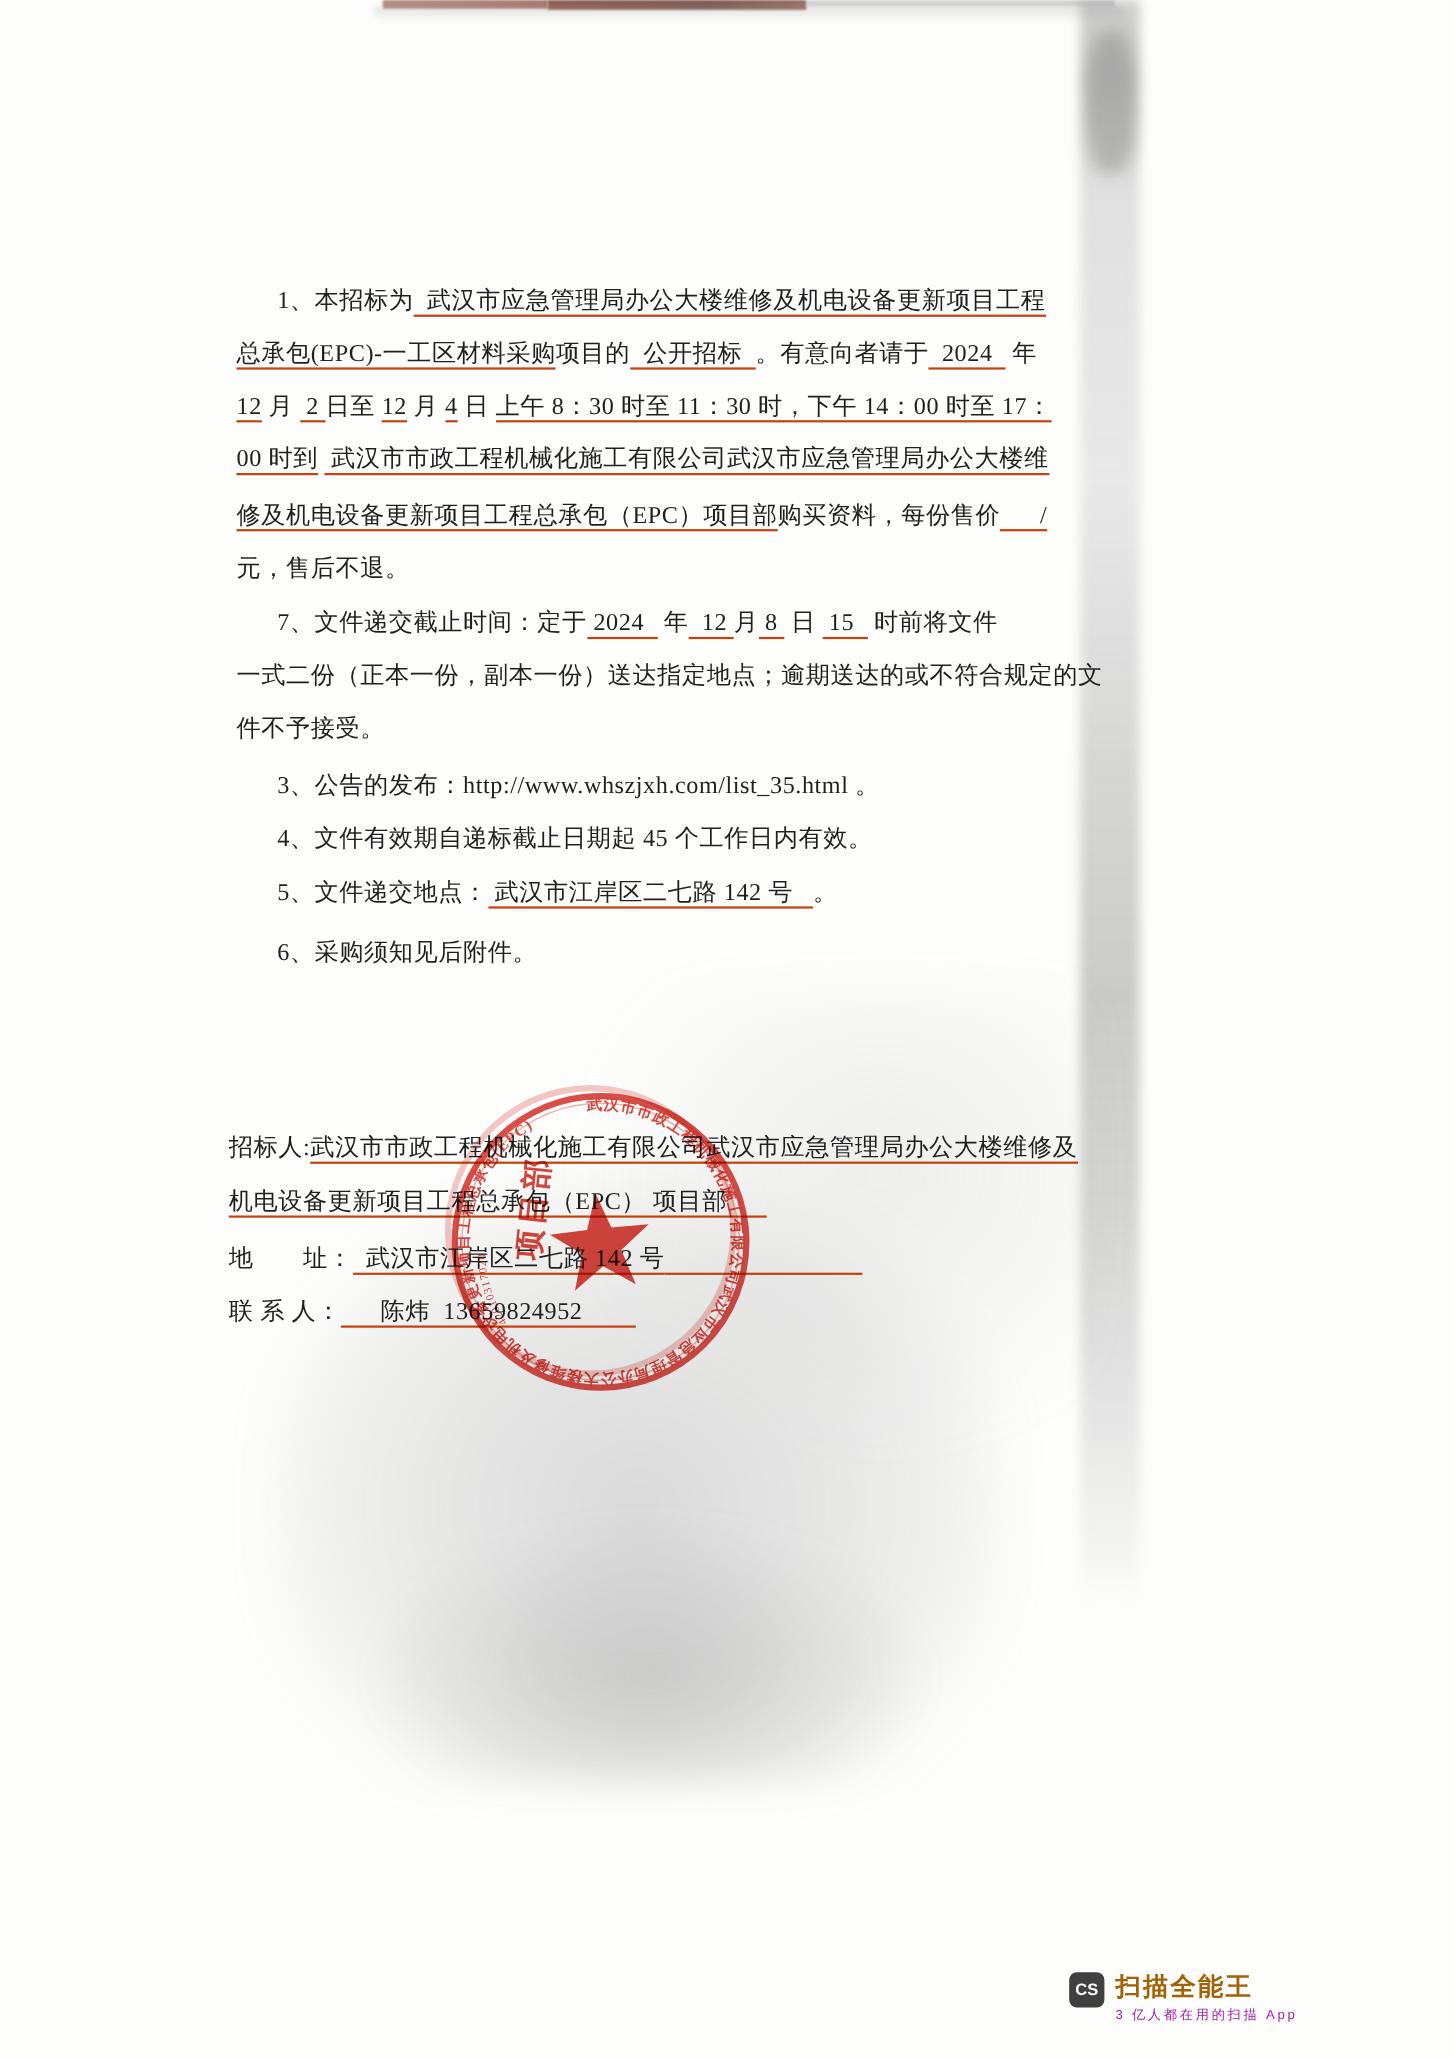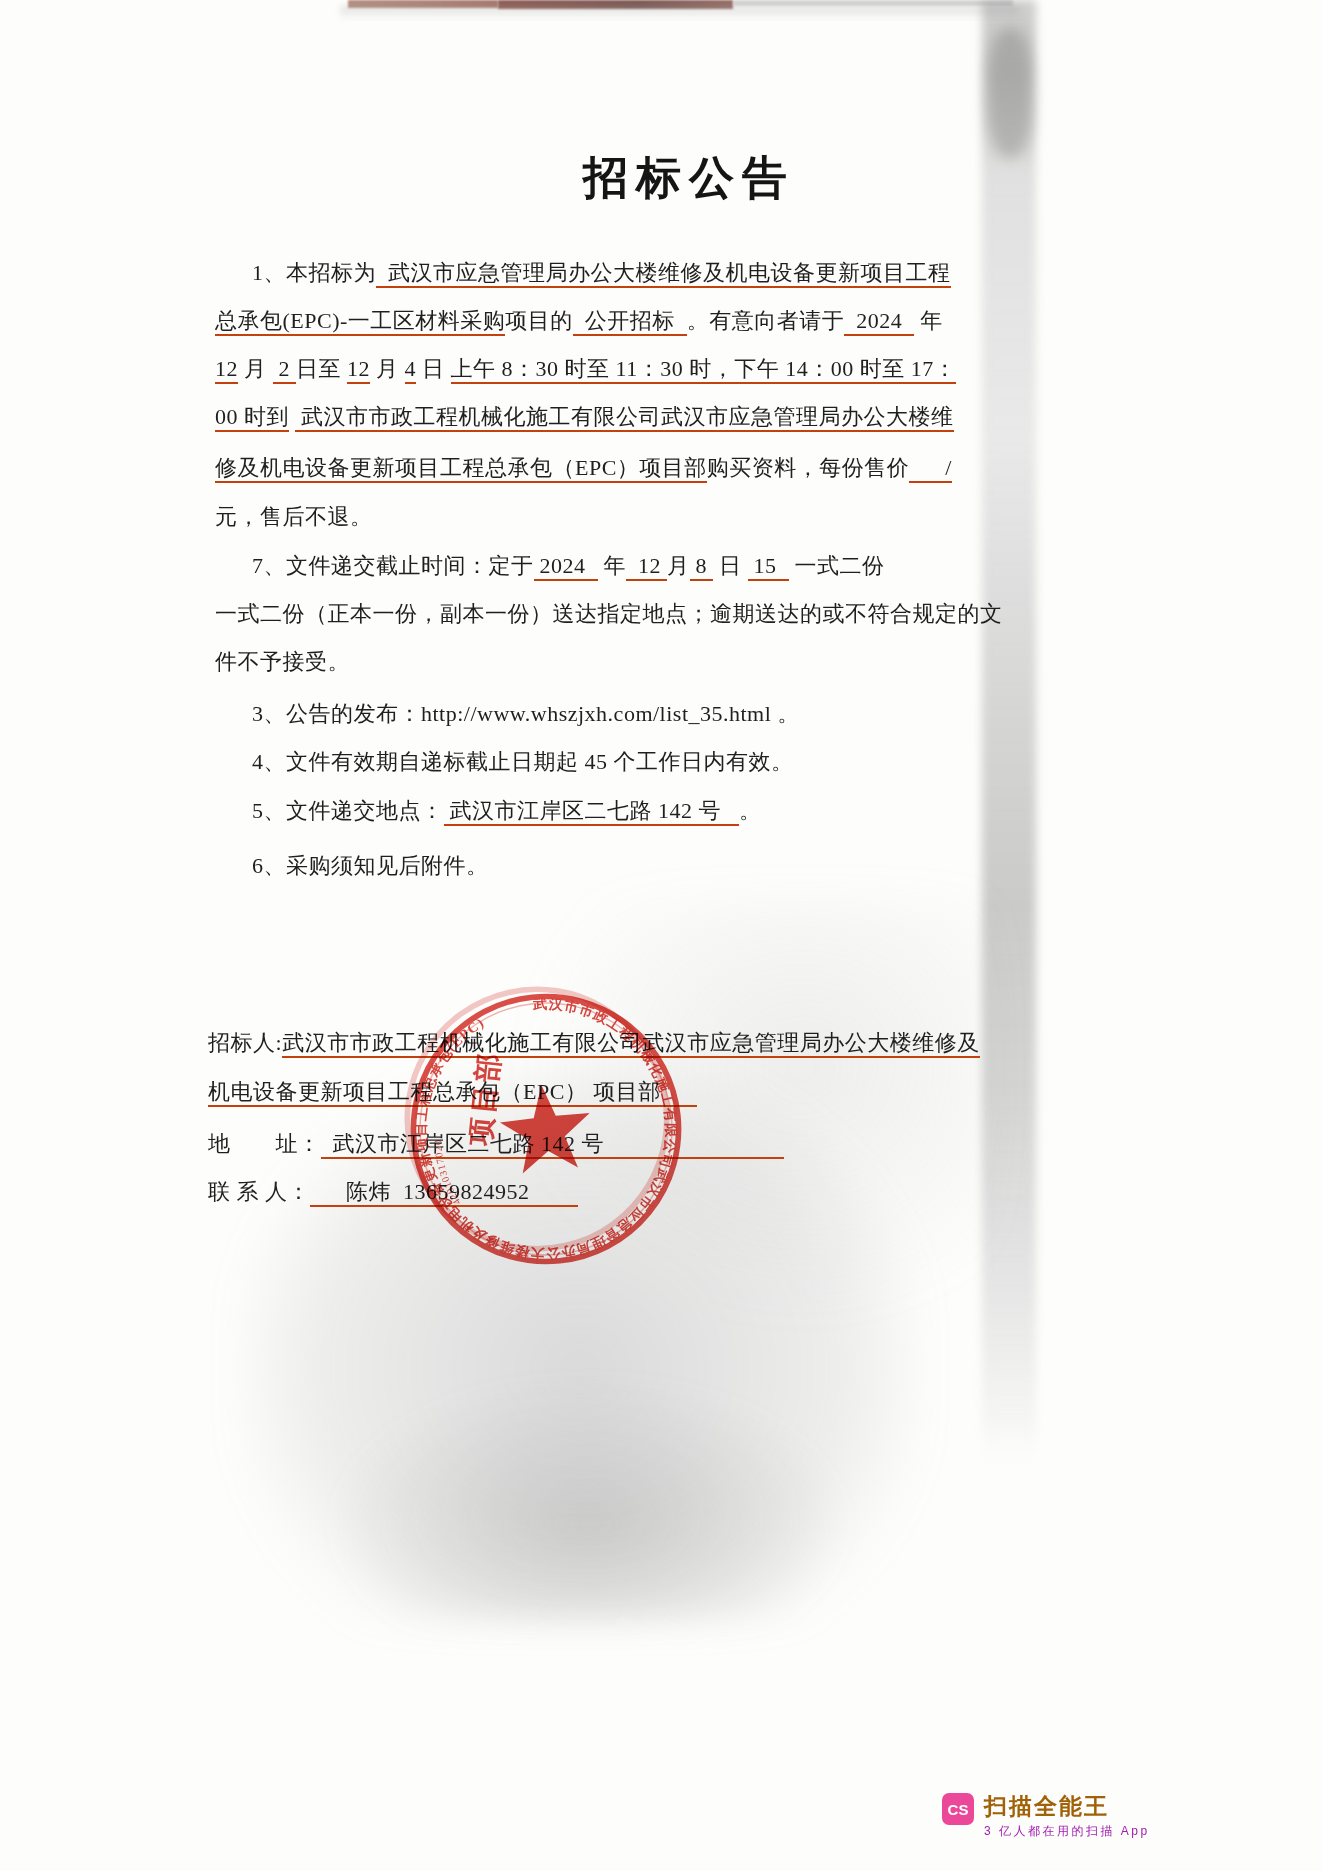--- a/index.html
+++ b/index.html
@@ -33,53 +33,52 @@
   .right-band-dark{left:988px;top:28px;width:44px;height:130px;background:rgba(110,110,110,.35);filter:blur(7px);border-radius:40%;}
   .bottom-shadow-1{left:240px;top:1060px;width:680px;height:560px;background:radial-gradient(ellipse at 50% 55%,rgba(150,150,150,.34),rgba(170,170,170,.18) 55%,rgba(200,200,200,0) 75%);filter:blur(18px);}
   .bottom-shadow-2{left:330px;top:1380px;width:520px;height:240px;background:radial-gradient(ellipse at 50% 60%,rgba(140,140,140,.32),rgba(180,180,180,0) 70%);filter:blur(14px);}
   .bottom-shadow-3{left:520px;top:900px;width:470px;height:420px;background:radial-gradient(ellipse at 60% 40%,rgba(175,175,175,.2),rgba(200,200,200,0) 70%);filter:blur(20px);}
   
   #seal{position:absolute;left:405px;top:988px;width:282px;height:282px;opacity:.85;transform:rotate(-6deg);mix-blend-mode:multiply;}
   #seal-ghost{position:absolute;left:396px;top:978px;width:282px;height:282px;opacity:.25;transform:rotate(9deg);mix-blend-mode:multiply;}
   
   .watermark{position:absolute;left:942px;top:1793px;display:flex;align-items:flex-start;}
   .wm-logo{
-    width:32px;height:32px;border-radius:7px;background:#ec4899;color:#ffffff;
+    width:32px;height:32px;border-radius:7px;background:#404040;color:#ffffff;
     font-family:"Liberation Sans","DejaVu Sans",sans-serif;font-weight:bold;font-size:15px;
-    display:flex;align-items:center;justify-content:center;letter-spacing:0;
+    display:flex;align-items:center;justify-content:center;letter-spacing:0;margin-left:30px;
   }
   .wm-text{margin-left:10px;}
   .wm-name{font-family:"Liberation Sans","DejaVu Sans",sans-serif;font-size:23px;font-weight:bold;color:#a16207;letter-spacing:2px;line-height:26px;}
   .wm-tagline{font-family:"Liberation Sans","DejaVu Sans",sans-serif;font-size:12px;color:#a21caf;letter-spacing:2.5px;margin-top:4px;}
 </style>
 </head>
 <body>
 
 <div class="page">
 
   <div class="artifact top-strip-a"></div>
   <div class="artifact top-strip-b"></div>
   <div class="artifact top-strip-c"></div>
   <div class="artifact top-haze"></div>
   <div class="artifact right-band"></div>
   <div class="artifact right-band-dark"></div>
   <div class="artifact bottom-shadow-3"></div>
   <div class="artifact bottom-shadow-1"></div>
   <div class="artifact bottom-shadow-2"></div>
 
-  <div id="doc-title">招标公告</div>
 
   <div id="doc-body">
       <div class="line" style="left: 252px; top: 256px;"><span>1、本招标为</span><span class="u">  武汉市应急管理局办公大楼维修及机电设备更新项目工程</span></div>
       <div class="line" style="left: 215px; top: 304px;"><span class="u">总承包(EPC)-一工区材料采购</span><span>项目的</span><span class="u">  公开招标  </span><span>。有意向者请于</span><span class="u">  2024  </span><span> 年</span></div>
       <div class="line" style="left: 215px; top: 352px;"><span class="u">12</span><span> 月 </span><span class="u"> 2 </span><span>日至 </span><span class="u">12</span><span> 月 </span><span class="u">4</span><span> 日 </span><span class="u">上午 8：30 时至 11：30 时，下午 14：00 时至 17：</span></div>
       <div class="line" style="left: 215px; top: 400px;"><span class="u">00 时到</span><span> </span><span class="u"> 武汉市市政工程机械化施工有限公司武汉市应急管理局办公大楼维</span></div>
       <div class="line" style="left: 215px; top: 451px;"><span class="u">修及机电设备更新项目工程总承包（EPC）项目部</span><span>购买资料，每份售价</span><span class="u">      /</span></div>
       <div class="line" style="left: 215px; top: 500px;"><span>元，售后不退。</span></div>
-      <div class="line" style="left: 252px; top: 549px;"><span>7、文件递交截止时间：定于</span><span class="u"> 2024  </span><span> 年</span><span class="u">  12 </span><span>月</span><span class="u"> 8 </span><span> 日 </span><span class="u"> 15  </span><span> 一式二份</span></div>
+      <div class="line" style="left: 252px; top: 549px;"><span>7、文件递交截止时间：定于</span><span class="u"> 2024  </span><span> 年</span><span class="u">  12 </span><span>月</span><span class="u"> 8 </span><span> 日 </span><span class="u"> 15  </span><span> 时前将文件</span></div>
       <div class="line" style="left: 215px; top: 597px;"><span>一式二份（正本一份，副本一份）送达指定地点；逾期送达的或不符合规定的文</span></div>
       <div class="line" style="left: 215px; top: 645px;"><span>件不予接受。</span></div>
       <div class="line" style="left: 252px; top: 697px;"><span>3、公告的发布：http://www.whszjxh.com/list_35.html 。</span></div>
       <div class="line" style="left: 252px; top: 745px;"><span>4、文件有效期自递标截止日期起 45 个工作日内有效。</span></div>
       <div class="line" style="left: 252px; top: 794px;"><span>5、文件递交地点：</span><span class="u"> 武汉市江岸区二七路 142 号   </span><span>。</span></div>
       <div class="line" style="left: 252px; top: 849px;"><span>6、采购须知见后附件。</span></div>
       <div class="line" style="left: 208px; top: 1026px;"><span>招标人:</span><span class="u">武汉市市政工程机械化施工有限公司武汉市应急管理局办公大楼维修及</span></div>
       <div class="line" style="left: 208px; top: 1075px;"><span class="u">机电设备更新项目工程总承包（EPC） 项目部      </span></div>
       <div class="line" style="left: 208px; top: 1127px;"><span>地　　址：</span><span class="u">  武汉市江岸区二七路 142 号</span><span class="u">                              </span></div>
       <div class="line" style="left: 208px; top: 1175px;"><span>联 系 人：</span><span class="u">      陈炜  13659824952        </span></div>

